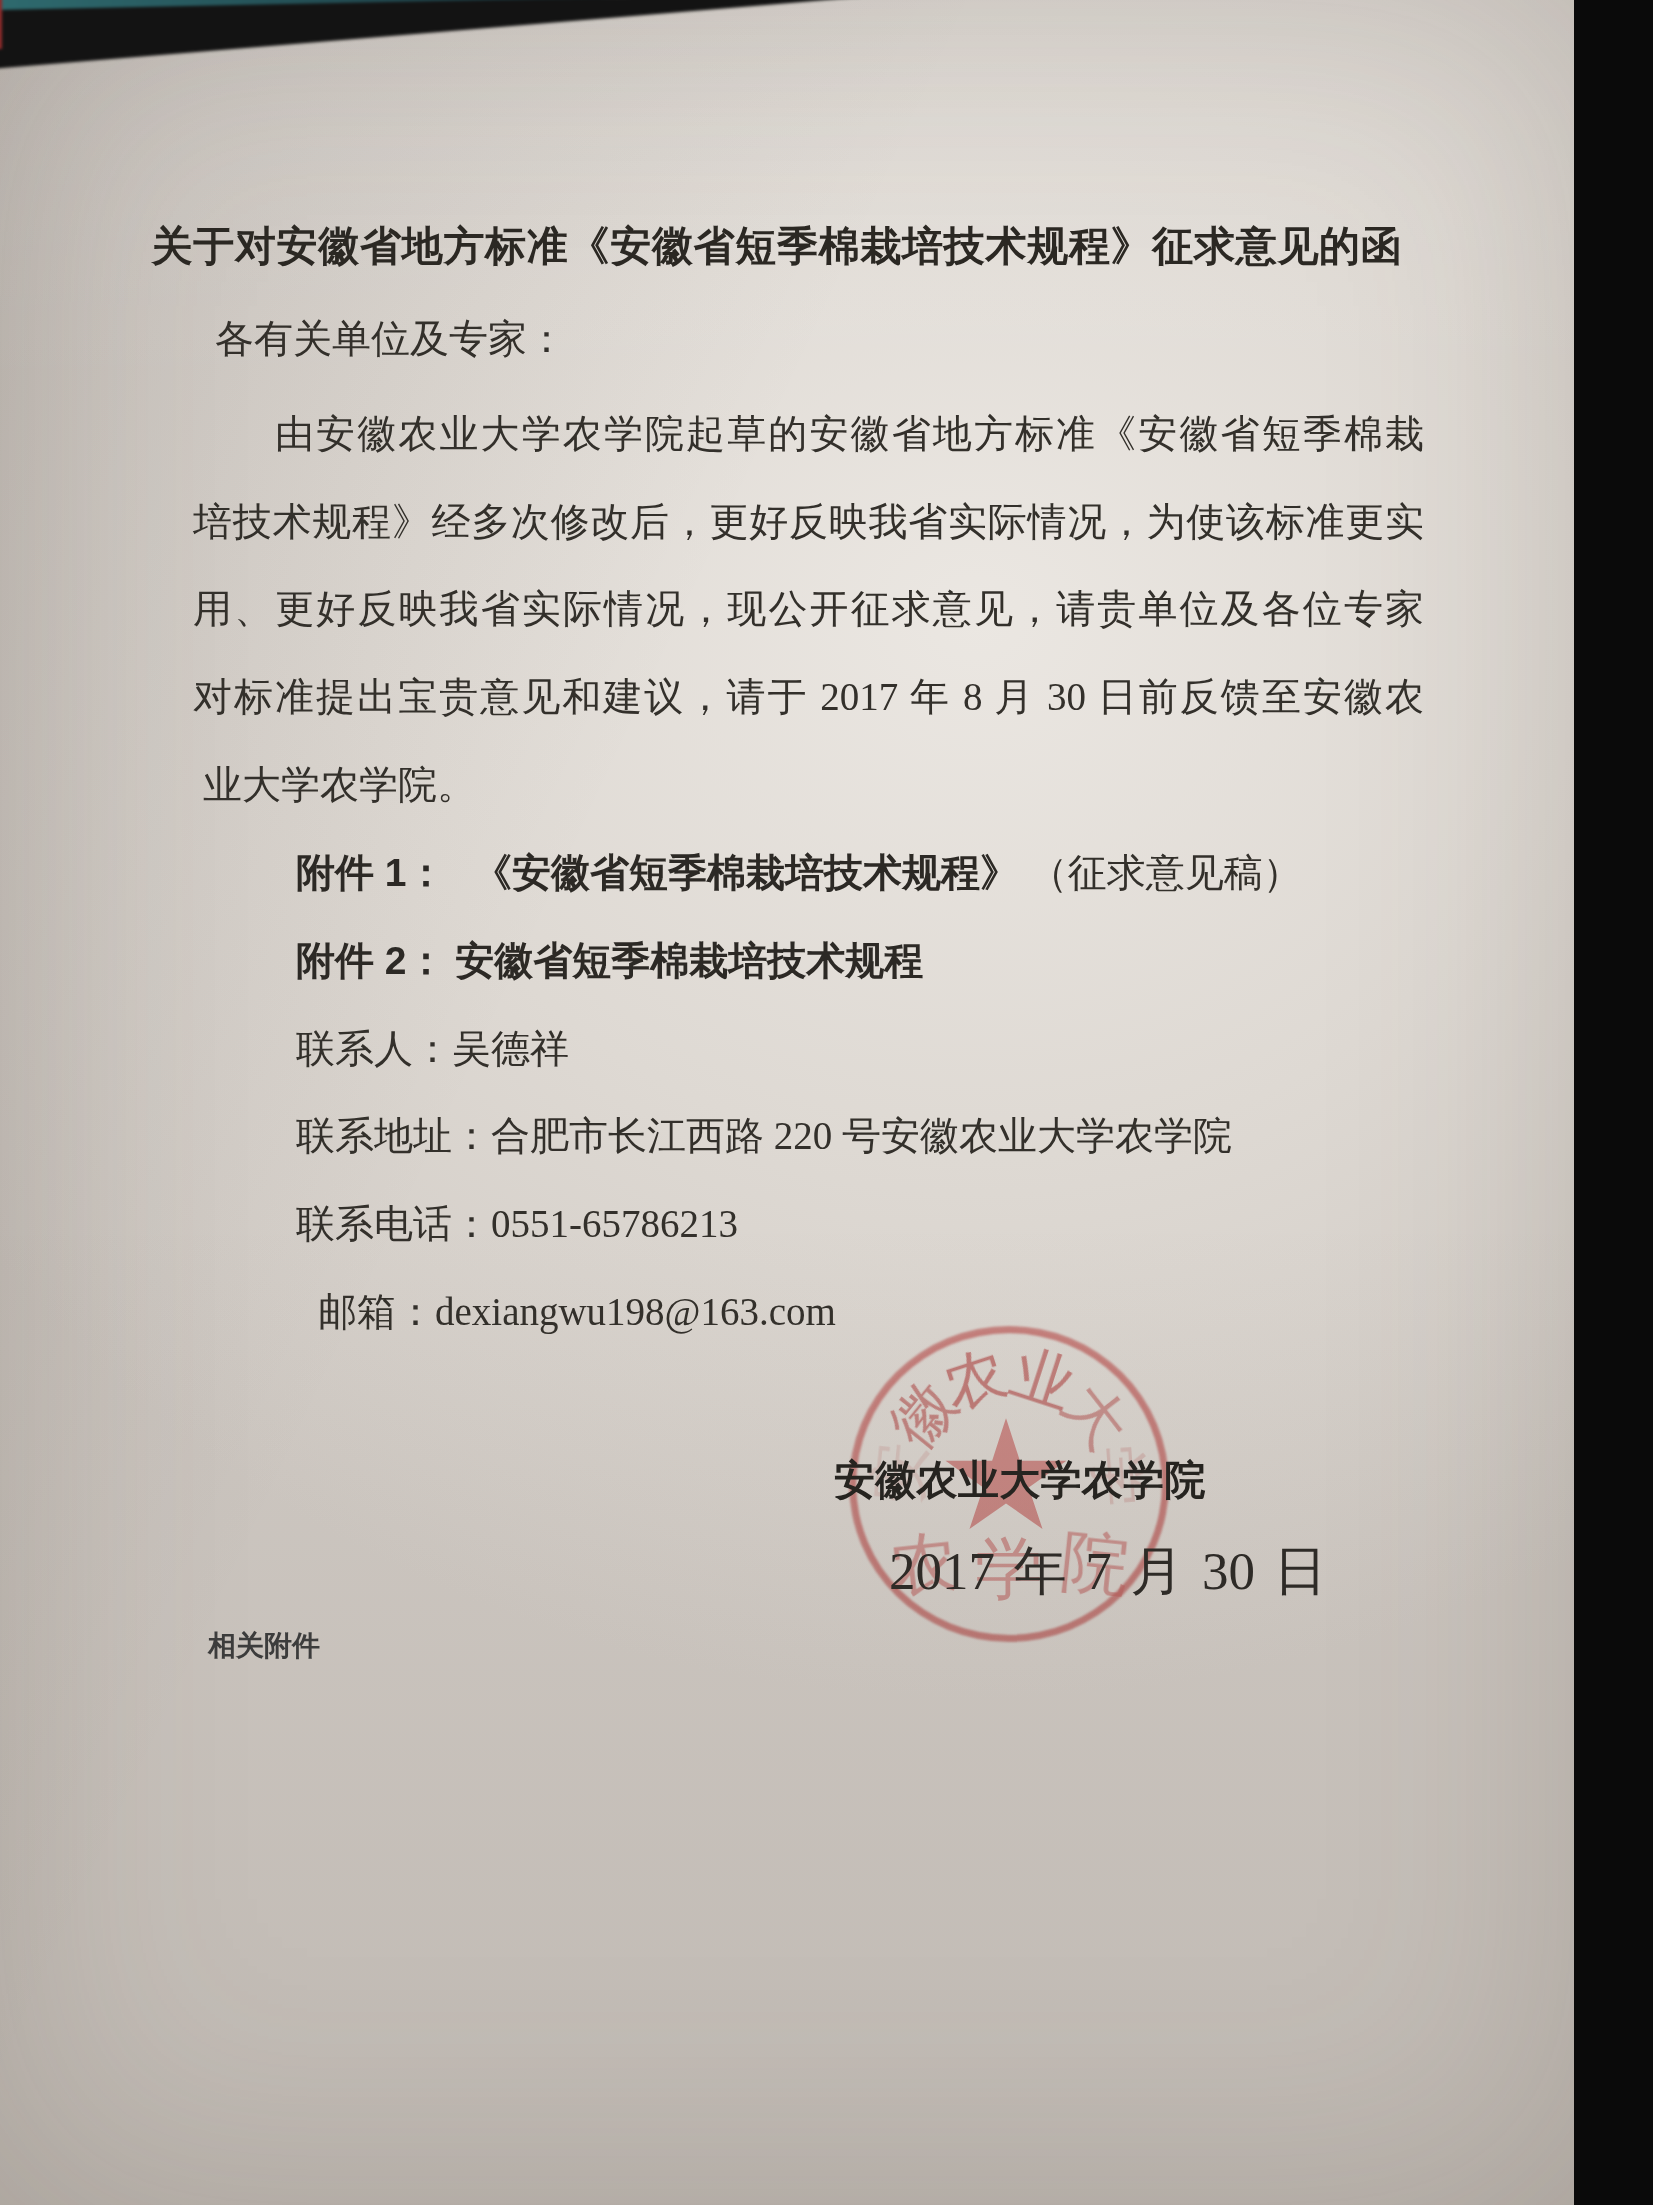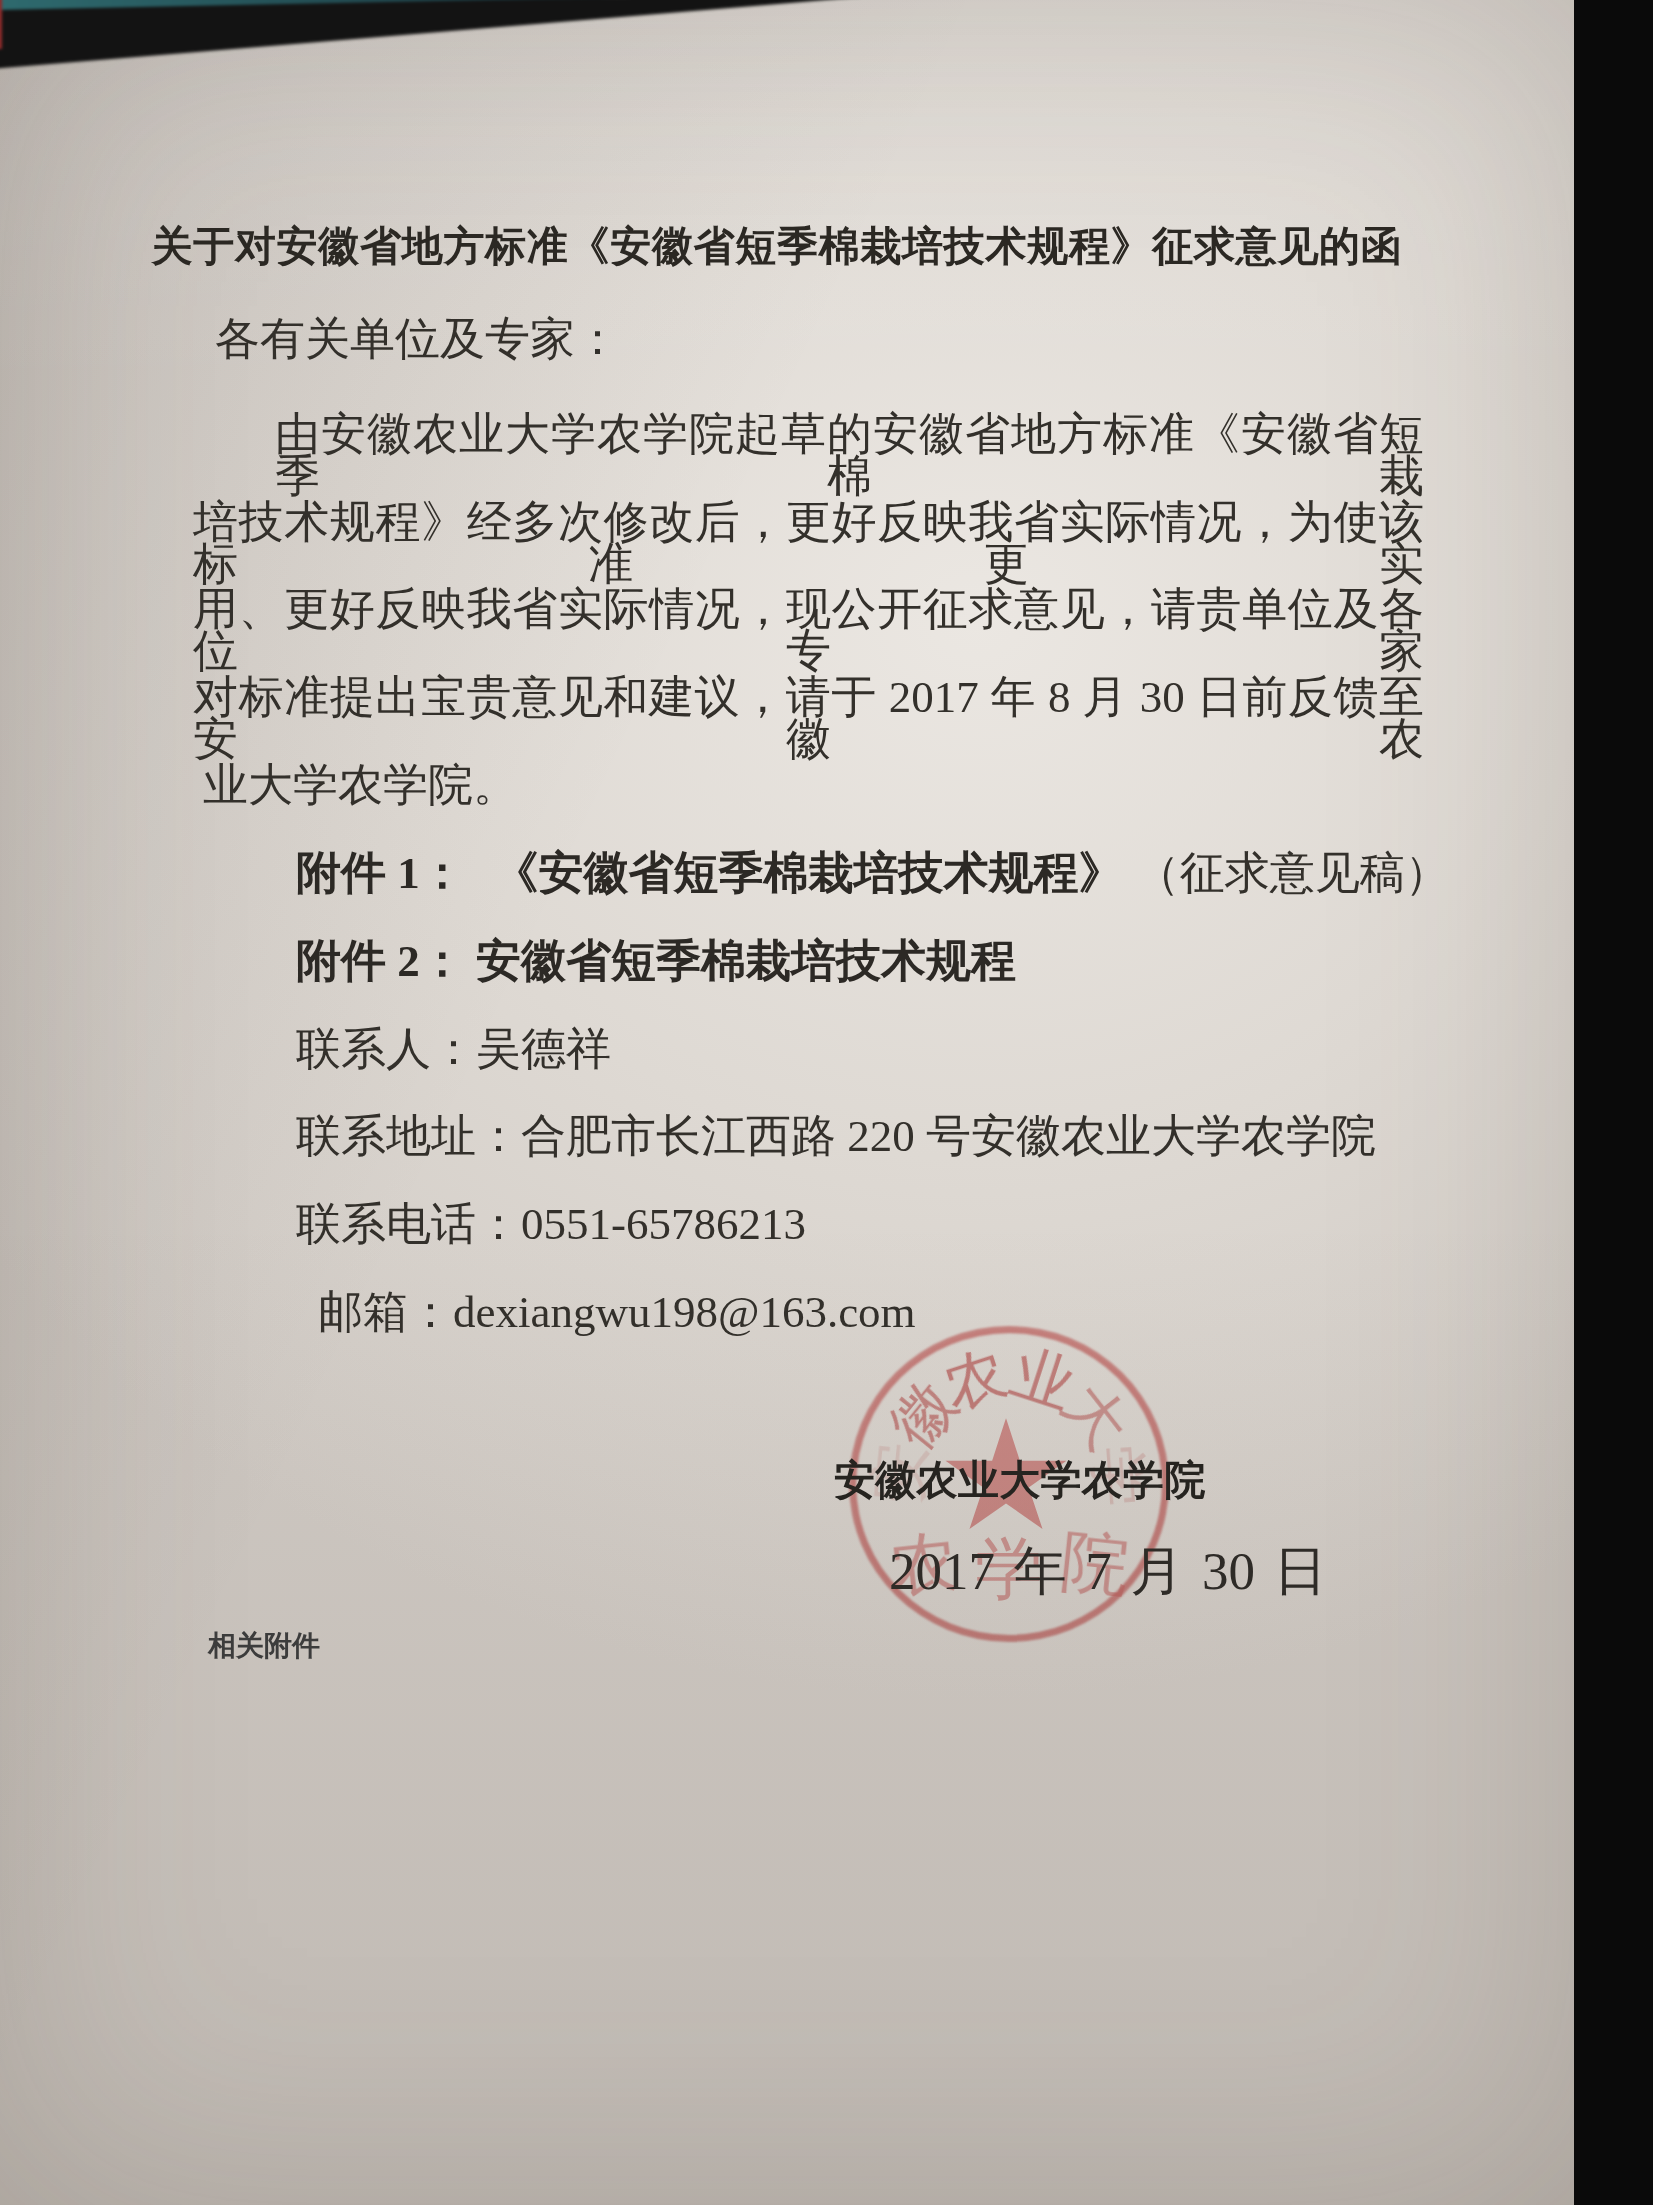--- a/index.html
+++ b/index.html
@@ -19,37 +19,37 @@
   }
   
   .desk-band{position:absolute;left:-4px;top:-4px;width:959px;height:88px;filter:blur(1.4px);}
   .desk-teal{position:absolute;left:0;top:0;width:649px;height:28px;
     background:linear-gradient(to right,#2e6a6e,#1c3c44 85%);
     clip-path:polygon(0 0,100% 0,0 100%);}
   .desk-black{position:absolute;left:0;top:0;width:882px;height:74px;background:#131313;
     clip-path:polygon(0 19%,77.7% 0,99.6% 0,0 98%);}
   .book-red{position:absolute;left:0;top:0;width:6px;height:53px;background:#8e2b2b;}
   
-  .line{position:absolute;line-height:42px;font-size:45px;color:#33302b;white-space:nowrap;}
+  .line{position:absolute;line-height:42px;font-size:39px;color:#33302b;white-space:nowrap;}
   .title{
     position:absolute;top:225px;left:50%;transform:translateX(-50.8%);
     font-family:"Liberation Sans","DejaVu Sans",sans-serif;font-weight:700;
     font-size:41px;line-height:43px;letter-spacing:0.7px;color:#2b2823;white-space:nowrap;
   }
   .salutation{top:318px;left:215px;}
   .para{left:193px;width:1231px;box-sizing:border-box;white-space:normal;
     text-align:justify;text-align-last:justify;}
   .p0{top:413px;padding-left:82px;}
   .p1{top:501px;}
   .p2{top:588px;}
   .p3{top:676px;}
   .p4{top:764px;left:203px;}
   .att1{top:852px;left:296px;}
   .att2{top:940px;left:296px;}
-  .boldhei{font-family:Liberation Serif, serif;font-weight:700;color:#2c2925;}
+  .boldhei{font-family:Liberation Sans, sans-serif;font-weight:700;color:#2c2925;}
   .att-gap{margin-left:17.6px;}
   .c0{top:1028px;left:296px;}
   .c1{top:1115px;left:296px;}
   .c2{top:1203px;left:296px;}
   .c3{top:1291px;left:318px;}
   .sig-org{
     position:absolute;top:1459px;left:834px;z-index:3;
     font-family:"Liberation Sans","DejaVu Sans",sans-serif;font-weight:700;
     font-size:41px;line-height:43px;letter-spacing:0.3px;color:#262420;white-space:nowrap;
   }

